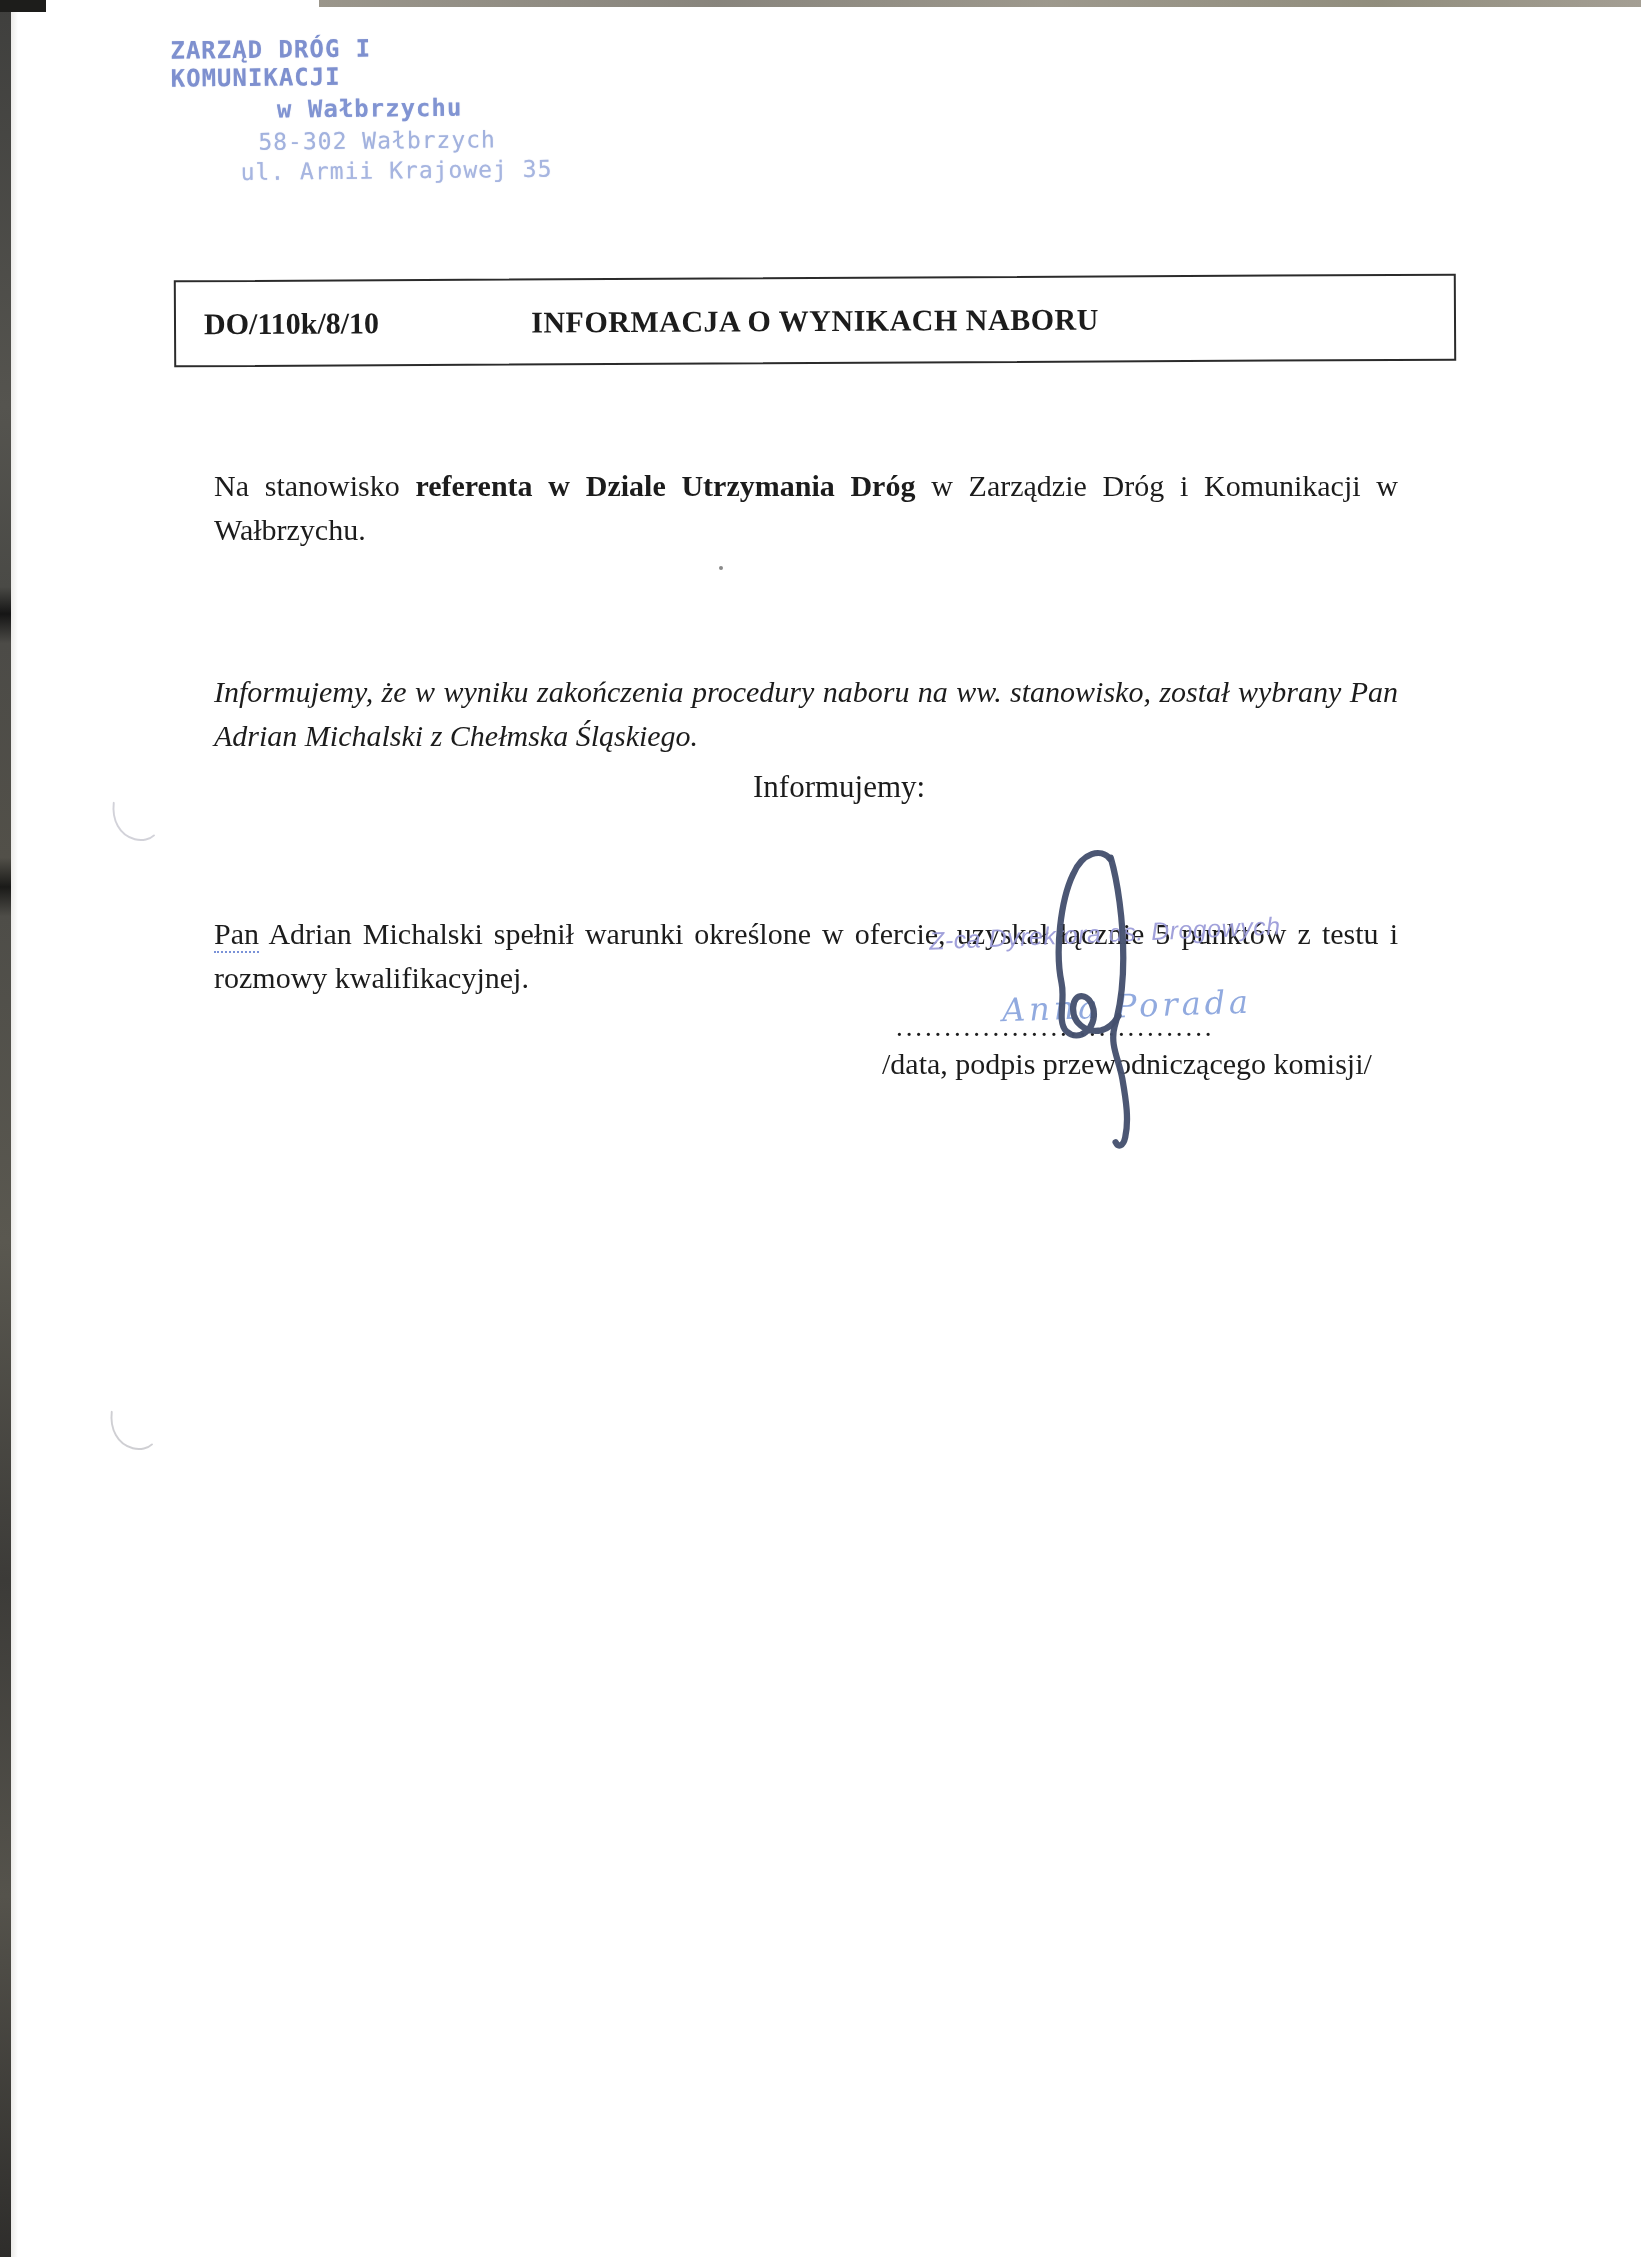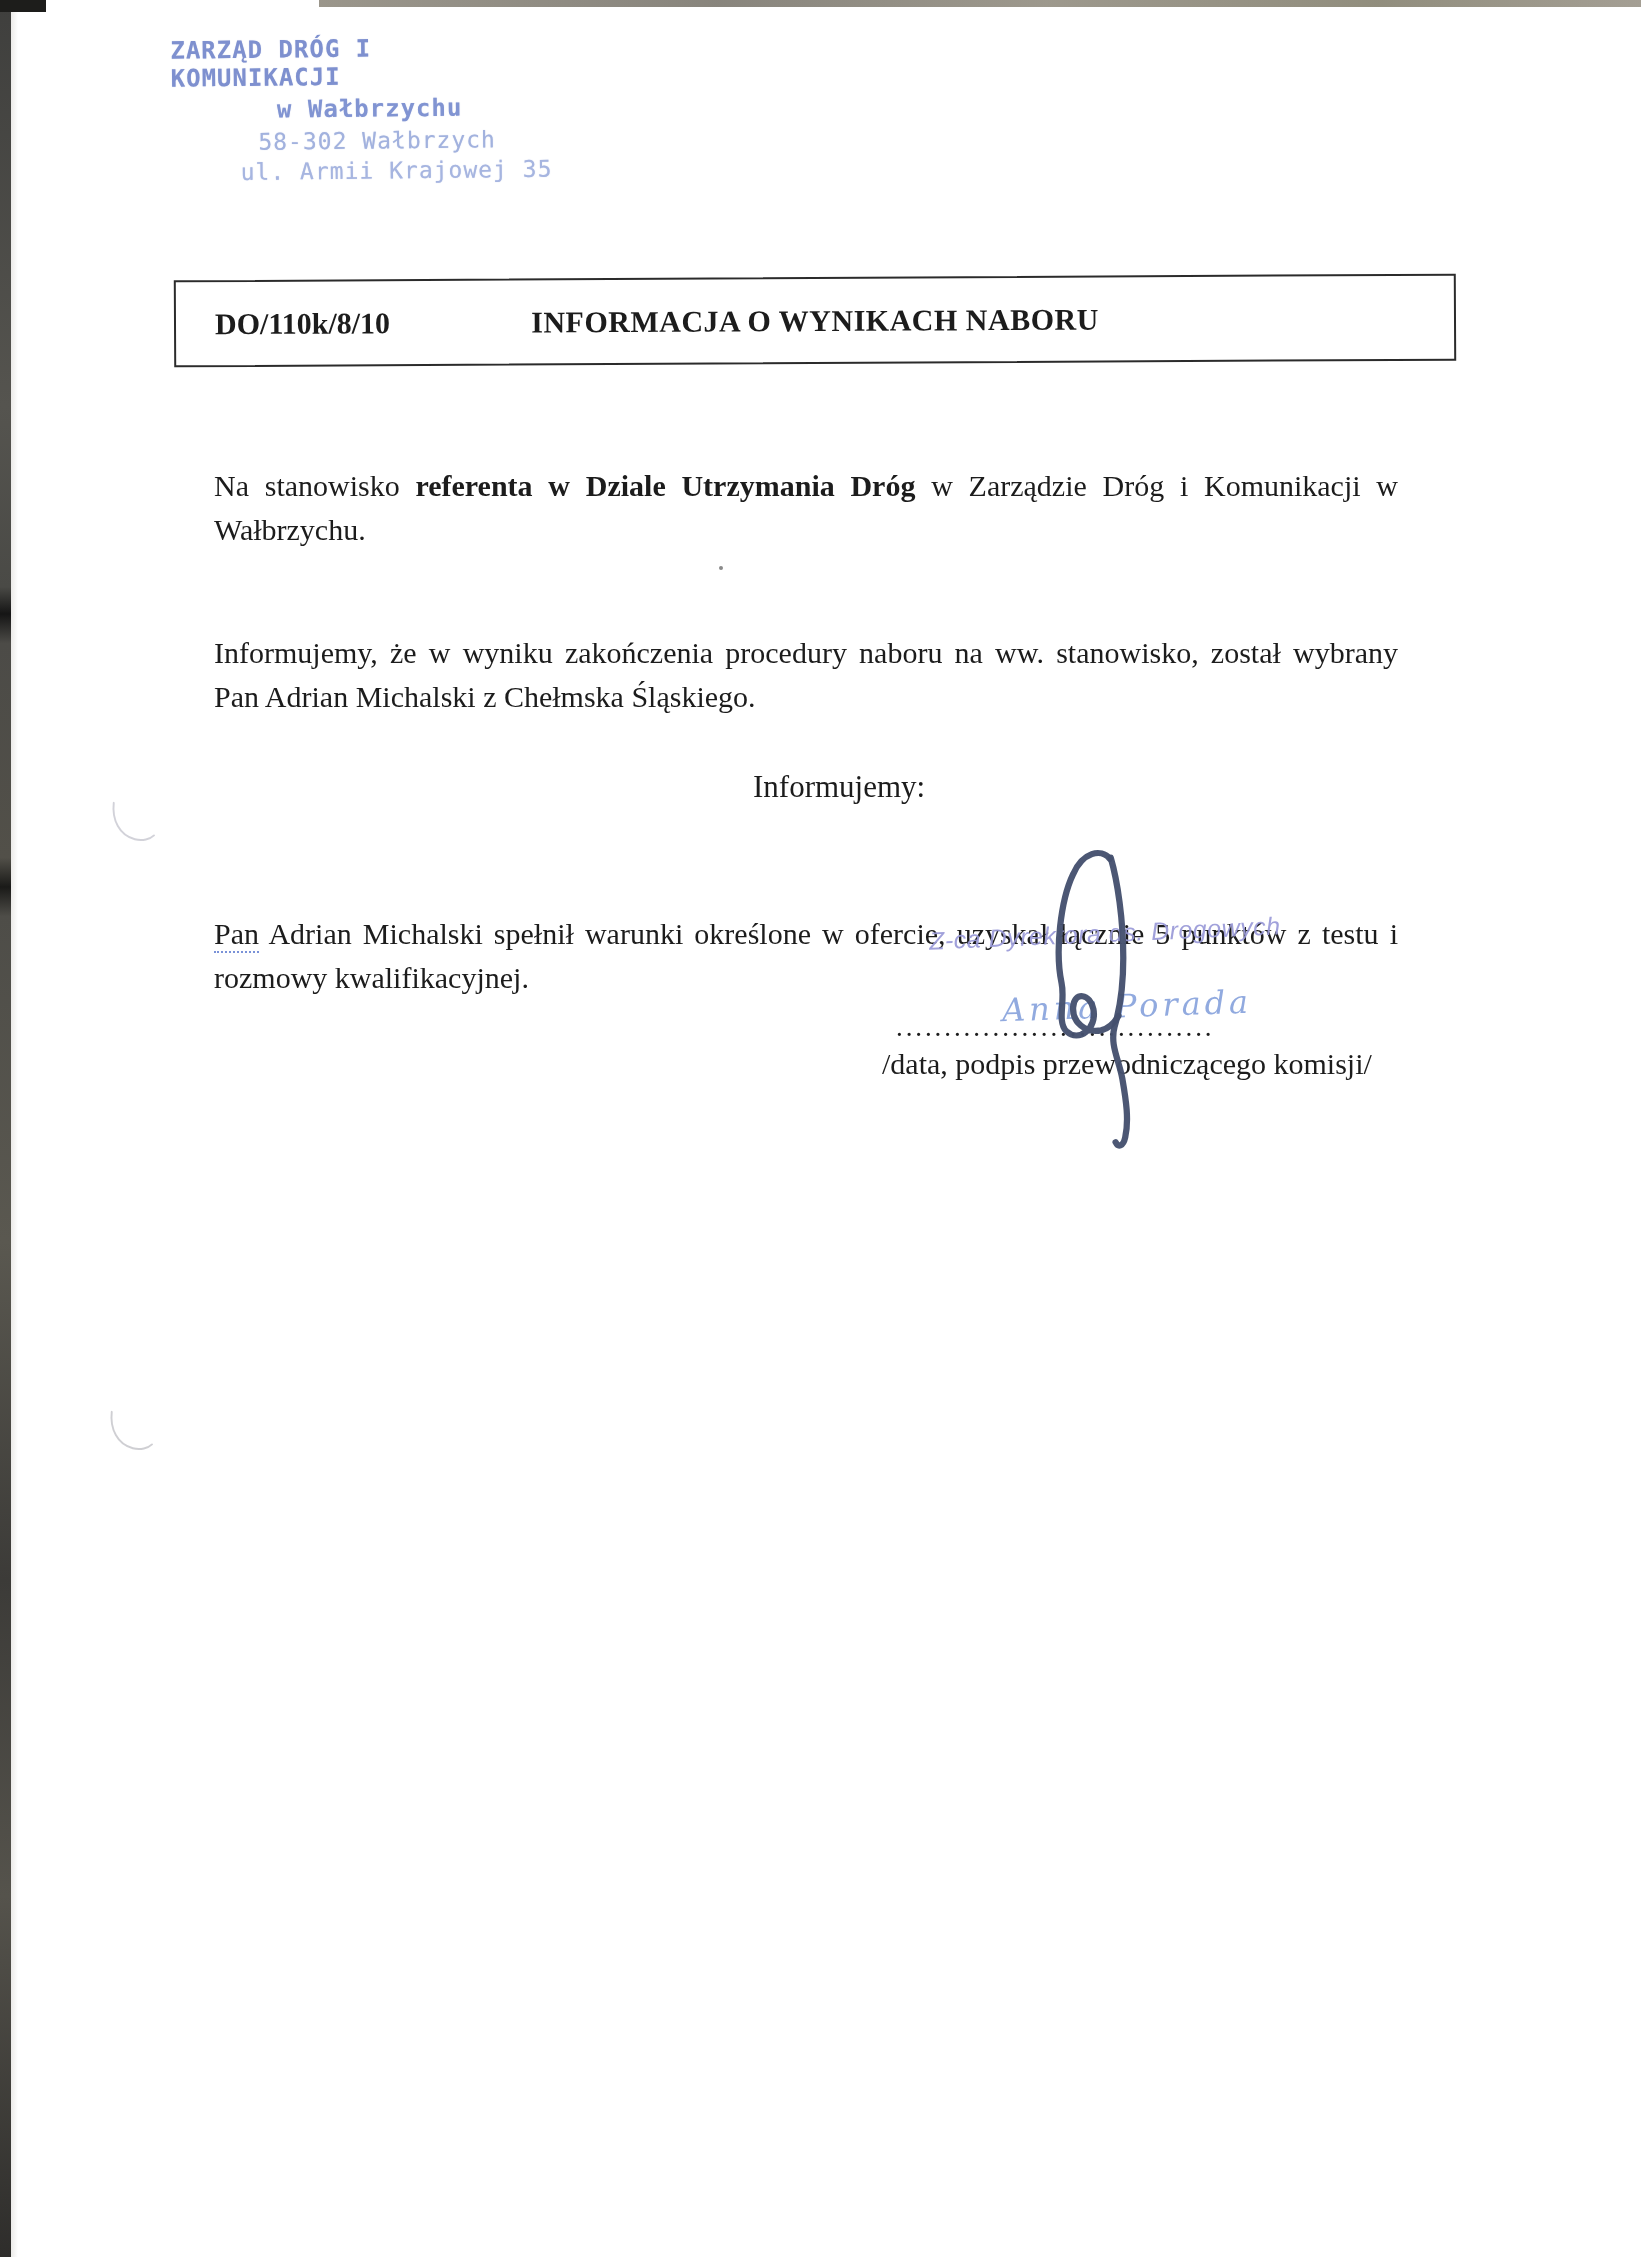--- a/index.html
+++ b/index.html
@@ -44,33 +44,33 @@
   .org-stamp .l2{font-size:24px;font-weight:bold;letter-spacing:1px;color:#8194d2;margin-left:166px;margin-top:3.9px;}
   .org-stamp .l3{font-size:23px;color:#a2b2de;letter-spacing:1px;margin-left:147px;margin-top:4.8px;}
   .org-stamp .l4{font-size:23px;color:#a6b5e0;letter-spacing:1px;margin-left:129px;margin-top:3.9px;}
   
   .title-box{
     position:absolute;left:174px;top:277px;width:1278px;height:83px;
     border:2.9px solid #2b2b2b;transform:rotate(-0.30deg);
     display:flex;align-items:center;background:#fff;
   }
   .title-box .ref{
-    font-weight:bold;font-size:30px;margin-left:39px;white-space:nowrap;
+    font-weight:bold;font-size:30px;margin-left:28px;white-space:nowrap;
   }
   .title-box .ttl{
     font-weight:bold;font-size:30px;letter-spacing:0.5px;
     position:absolute;left:0;right:0;text-align:center;white-space:nowrap;
   }
   
   .para{
     position:absolute;left:214px;width:1184px;
     font-size:30px;line-height:44px;text-align:justify;
   }
   .p1{top:452px;margin-top:12px;}
-  .p2{top:601px;}
+  .p2{top:640px;font-style:italic;}
   .p3{top:882px;}
   .bold{font-weight:bold;}
   .dotted-underline{
     border-bottom:2.9px dotted #7a92d8;
     padding-bottom:1px;
     margin-top:36px;
   }
   .section-heading{
     position:absolute;left:753px;top:769px;font-size:31px;white-space:nowrap;
   }

